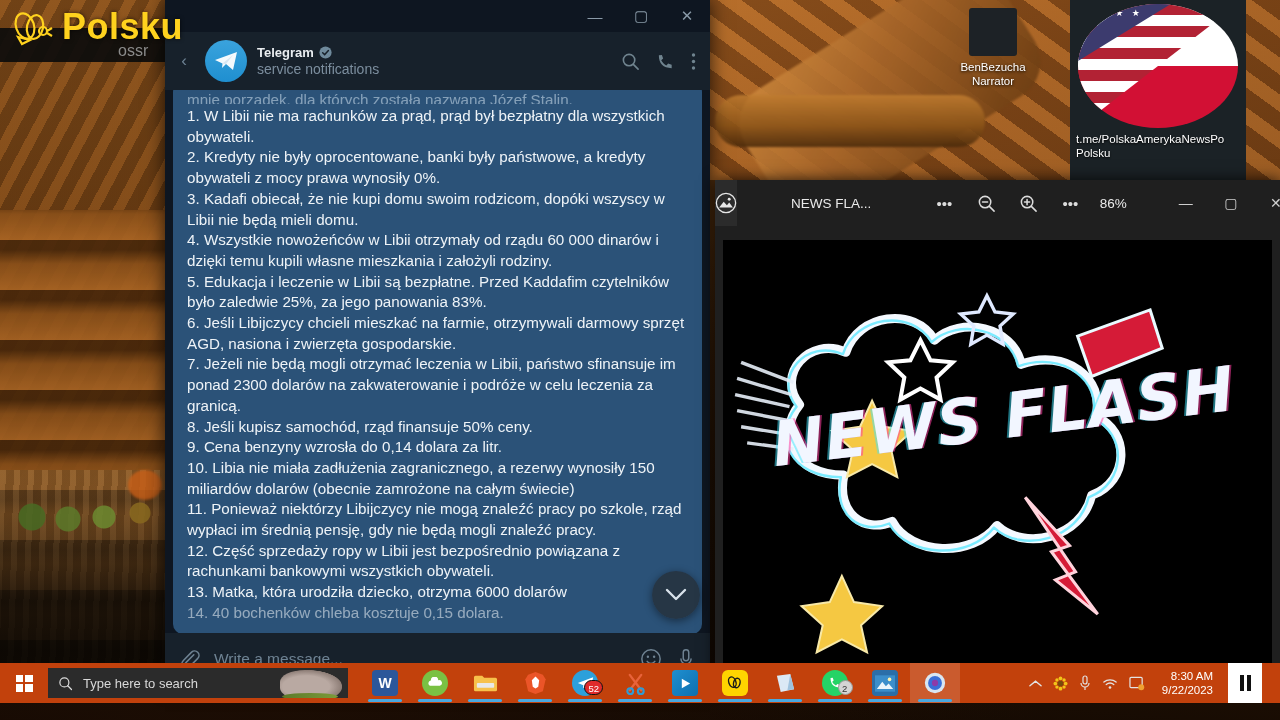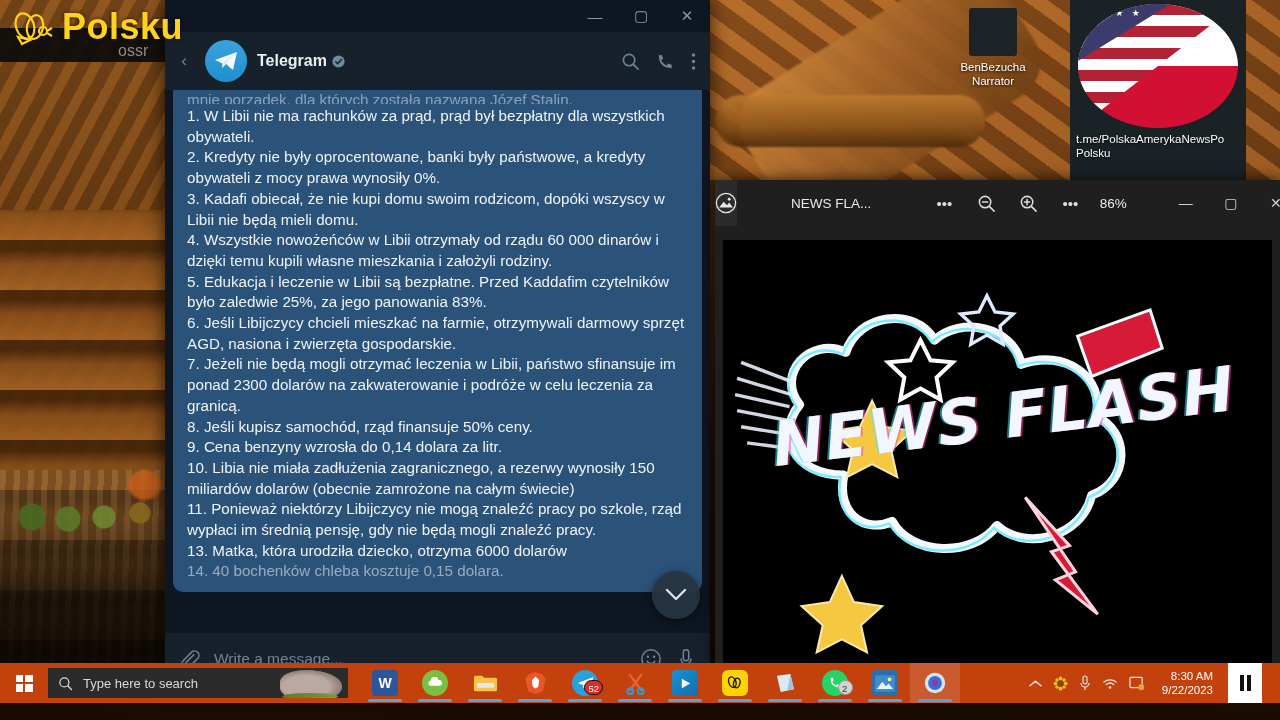--- a/index.html
+++ b/index.html
@@ -124,21 +124,21 @@
   .tg-back { color: #6d8293; font-size: 17px; width: 22px; text-align: center; }
   .tg-avatar {
     width: 42px; height: 42px; border-radius: 50%;
     background: linear-gradient(180deg, #3aa3dd 0%, #1f8fd0 100%);
     display: flex; align-items: center; justify-content: center;
     flex: 0 0 42px;
   }
   .tg-avatar svg { display: block; }
   .tg-names { flex: 1; min-width: 0; }
   .tg-name {
-    color: #e9edf0; font-size: 16px; font-weight: 600;
+    color: #e9edf0; font-size: 13px; font-weight: 600;
     display: flex; align-items: center; gap: 5px;
   }
   .verified { width: 13px; height: 13px; display: inline-block; }
   .tg-sub { color: #7c8e9e; font-size: 14px; margin-top: 1px; }
   .tg-hicons { display: flex; align-items: center; gap: 16px; padding-right: 4px; }
   .tg-hicon { color: #6e8persistent; }
   .tg-hicon { color: #70848f; display: flex; align-items: center; }
 
   
   .tg-body {
@@ -397,20 +397,21 @@
         </svg>
       </div>
       <div class="tg-names">
         <div class="tg-name">
           <span>Telegram</span>
           <svg class="verified" viewBox="0 0 16 16">
             <circle cx="8" cy="8" r="7.5" fill="#6f8a9c"></circle>
             <path d="M4.5 8.2 L7 10.6 L11.6 5.6" stroke="#17212b" stroke-width="1.8" fill="none" stroke-linecap="round"></path>
           </svg>
         </div>
+        <div class="tg-sub">service notifications</div>
       </div>
       <div class="tg-hicons">
         <span class="tg-hicon">
           <svg width="19" height="19" viewBox="0 0 20 20">
               <circle cx="8.5" cy="8.5" r="6" stroke="currentColor" stroke-width="1.7" fill="none"></circle>
               <path d="M13 13 L18 18" stroke="currentColor" stroke-width="1.7" stroke-linecap="round"></path>
             </svg>
         </span>
         <span class="tg-hicon">
           <svg width="19" height="19" viewBox="0 0 20 20">
@@ -434,20 +435,21 @@
         <div class="msg-line">2. Kredyty nie były oprocentowane, banki były państwowe, a kredyty obywateli z mocy prawa wynosiły 0%.</div>
         <div class="msg-line">3. Kadafi obiecał, że nie kupi domu swoim rodzicom, dopóki wszyscy w Libii nie będą mieli domu.</div>
         <div class="msg-line">4. Wszystkie nowożeńców w Libii otrzymały od rządu 60 000 dinarów i dzięki temu kupili własne mieszkania i założyli rodziny.</div>
         <div class="msg-line">5. Edukacja i leczenie w Libii są bezpłatne. Przed Kaddafim czytelników było zaledwie 25%, za jego panowania 83%.</div>
         <div class="msg-line">6. Jeśli Libijczycy chcieli mieszkać na farmie, otrzymywali darmowy sprzęt AGD, nasiona i zwierzęta gospodarskie.</div>
         <div class="msg-line">7. Jeżeli nie będą mogli otrzymać leczenia w Libii, państwo sfinansuje im ponad 2300 dolarów na zakwaterowanie i podróże w celu leczenia za granicą.</div>
         <div class="msg-line">8. Jeśli kupisz samochód, rząd finansuje 50% ceny.</div>
         <div class="msg-line">9. Cena benzyny wzrosła do 0,14 dolara za litr.</div>
         <div class="msg-line">10. Libia nie miała zadłużenia zagranicznego, a rezerwy wynosiły 150 miliardów dolarów (obecnie zamrożone na całym świecie)</div>
         <div class="msg-line">11. Ponieważ niektórzy Libijczycy nie mogą znaleźć pracy po szkole, rząd wypłaci im średnią pensję, gdy nie będą mogli znaleźć pracy.</div>
+        <div class="msg-line">12. Część sprzedaży ropy w Libii jest bezpośrednio powiązana z rachunkami bankowymi wszystkich obywateli.</div>
         <div class="msg-line">13. Matka, która urodziła dziecko, otrzyma 6000 dolarów</div>
         <div class="msg-line last">14. 40 bochenków chleba kosztuje 0,15 dolara.</div>
       </div>
       <div class="scroll-down">
         <svg width="22" height="14" viewBox="0 0 22 14">
             <path d="M2 2 L11 11 L20 2" stroke="currentColor" stroke-width="2.4" fill="none" stroke-linecap="round" stroke-linejoin="round"></path>
           </svg>
       </div>
     </div>
 

